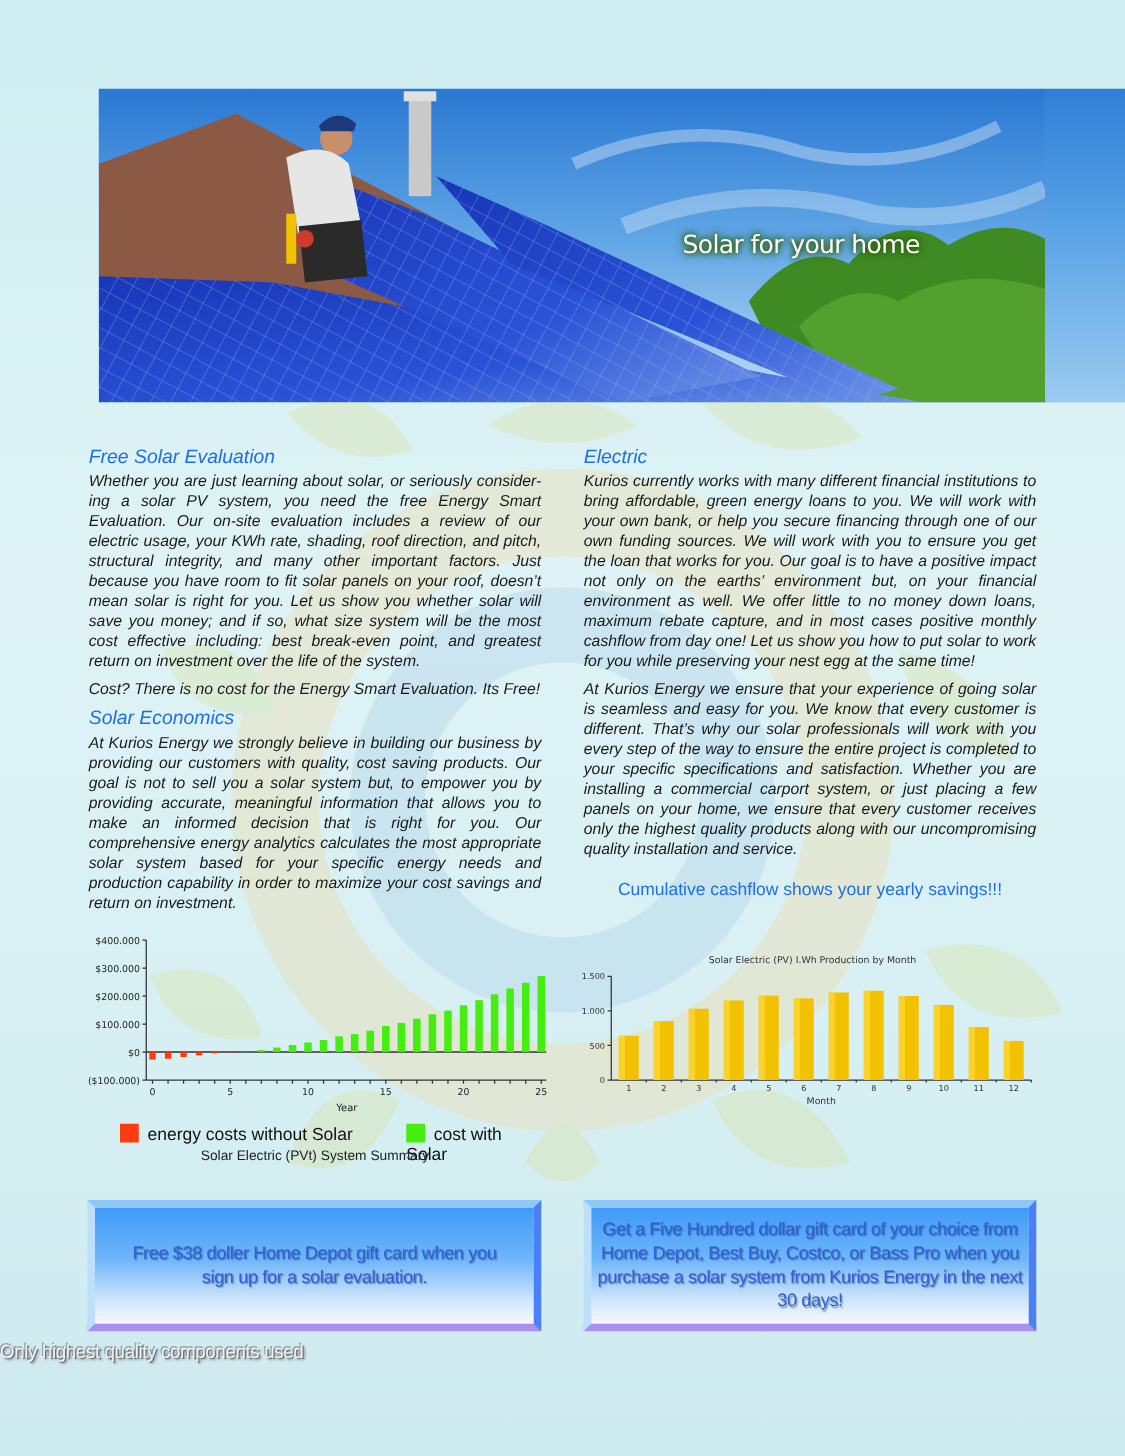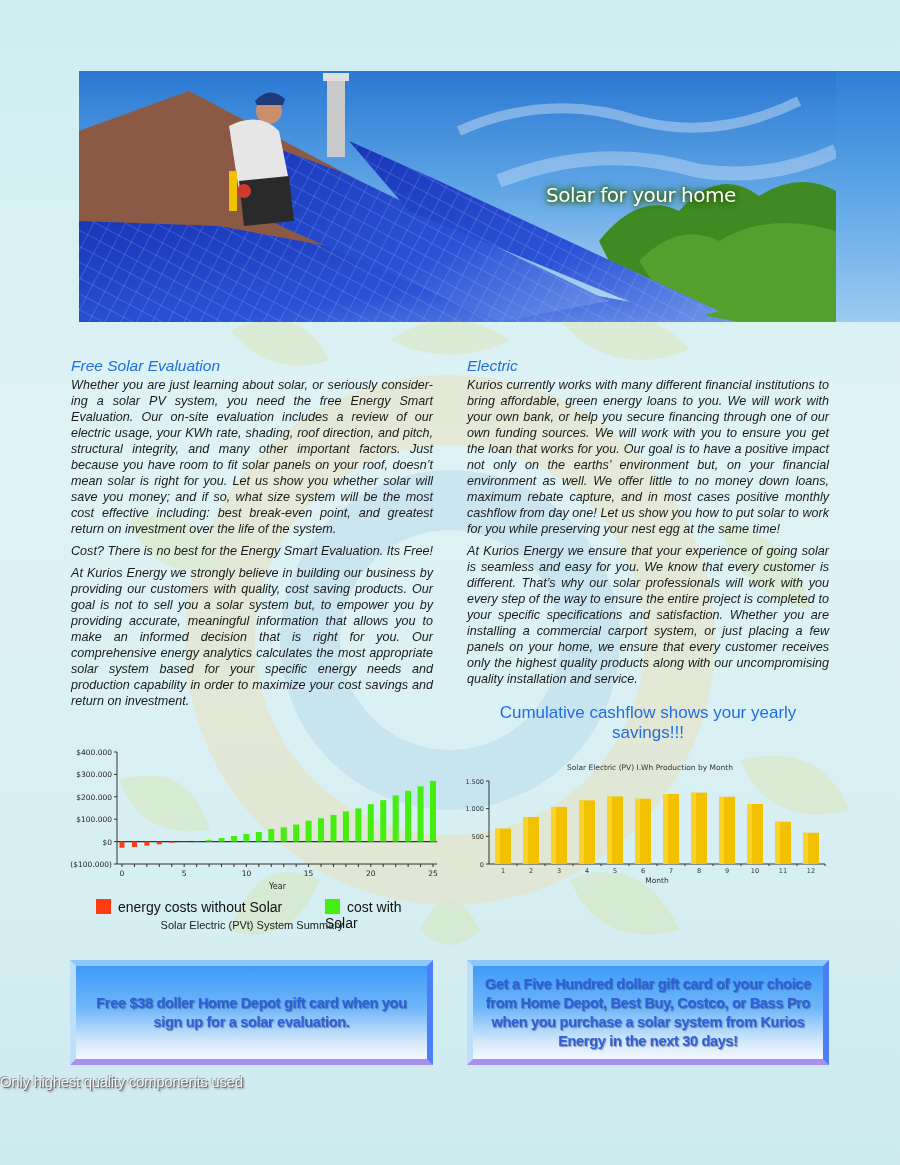--- a/index.html
+++ b/index.html
@@ -24,37 +24,37 @@
     letter-spacing: -0.5px;
     text-shadow: 0 0 4px #2d5d10, 0 0 6px #2d5d10, 0 0 8px #3c7a17;
   }
 
   .col { position: absolute; width: 362px; font-size: 12.6px; line-height: 16px; text-align: justify; font-style: italic; }
   .col-left { left: 71px; top: 356px; }
   .col-right { left: 467px; top: 356px; }
   .h { color: #1f6fe0; font-size: 15.5px; line-height: 19px; margin-bottom: 2px; text-align: left; }
   .p { margin-bottom: 6px; }
   .h2 { margin-top: 4px; }
-  .cta-blue { position: absolute; left: 467px; top: 703px; width: 362px; text-align: center; color: #1f6fe0; font-size: 17px; }
+  .cta-blue { position: absolute; left: 467px; top: 703px; width: 362px; text-align: center; color: #1f6fe0; font-size: 14px; }
 
   
   .chart { position: absolute; text-align: center; }
   .chart svg text { font-family: "DejaVu Sans", sans-serif; }
   .legend { position: absolute; left: 96px; top: 899px; width: 340px; font-size: 14px; color: #111; }
   .legend .sw { display: inline-block; width: 15px; height: 15px; vertical-align: -2px; margin-right: 7px; }
   .legend .item2 { position: absolute; left: 229px; top: 0; }
   .chart-caption { position: absolute; left: 71px; top: 919px; width: 362px; text-align: center; font-size: 11px; color: #222; }
 
   .promo {
     position: absolute; top: 960px; height: 105px;
     background: linear-gradient(180deg, #3f9bf7 0%, #6fb6fa 45%, #cfe6fb 80%, #f3f9ff 100%);
     border-style: solid; border-width: 6px;
     border-color: #8ec8f8 #4b7ff5 #a88ff0 #bde0fa;
     display: flex; align-items: center; justify-content: center; text-align: center;
-    font-family: "Liberation Sans", sans-serif; font-weight: bold; color: #2f5fd6;
+    font-family: "Liberation Sans", sans-serif; font-weight: normal; color: #2f5fd6;
     font-size: 14.5px; line-height: 19px; letter-spacing: -0.3px;
     text-shadow: 1px 1px 1px rgba(20,40,90,0.45);
   }
   .promo-left { left: 70px; width: 363px; padding: 0 18px; }
   .promo-right { left: 467px; width: 362px; padding: 0 4px; }
   .footer-tag {
     position: absolute; left: 0; top: 1073px; width: 872px; 
     font-size: 15px; color: #eef2f4; letter-spacing: -0.3px;
     text-shadow: 1px 1px 0 #6d7378, 2px 2px 2px #8c9296, -1px -1px 0 #9aa0a4;
   }
@@ -124,21 +124,22 @@
     <path d="M160 110 L210 105 L215 150 L165 155 Z" fill="#2a2a2a"></path>
     <rect x="150" y="100" width="8" height="40" fill="#f2c200"></rect>
     <circle cx="165" cy="120" r="7" fill="#d03a2a"></circle>
   </svg>
   <div class="hero-caption">Solar for your home</div>
 </div>
 
 <div class="col col-left">
   <div class="h">Free Solar Evaluation</div>
   <p class="p">Whether you are just learning about solar, or seriously consider-ing a solar PV system, you need the free Energy Smart Evaluation. Our on-site evaluation includes a review of our electric usage, your KWh rate, shading, roof direction, and pitch, structural integrity, and many other important factors. Just because you have room to fit solar panels on your roof, doesn’t mean solar is right for you. Let us show you whether solar will save you money; and if so, what size system will be the most cost effective including: best break-even point, and greatest return on investment over the life of the system.</p>
-  <p class="p">Cost? There is no best for the Energy Smart Evaluation. Its Free!</p>
+  <p class="p">Cost? There is no cost for the Energy Smart Evaluation. Its Free!</p>
+  <div class="h h2">Solar Economics</div>
   <p class="p">At Kurios Energy we strongly believe in building our business by providing our customers with quality, cost saving products. Our goal is not to sell you a solar system but, to empower you by providing accurate, meaningful information that allows you to make an informed decision that is right for you. Our comprehensive energy analytics calculates the most appropriate solar system based for your specific energy needs and production capability in order to maximize your cost savings and return on investment.</p>
 </div>
 
 <div class="col col-right">
   <div class="h">Electric</div>
   <p class="p">Kurios currently works with many different financial institutions to bring affordable, green energy loans to you. We will work with your own bank, or help you secure financing through one of our own funding sources. We will work with you to ensure you get the loan that works for you. Our goal is to have a positive impact not only on the earths’ environment but, on your financial environment as well. We offer little to no money down loans, maximum rebate capture, and in most cases positive monthly cashflow from day one! Let us show you how to put solar to work for you while preserving your nest egg at the same time!</p>
   <p class="p">At Kurios Energy we ensure that your experience of going solar is seamless and easy for you. We know that every customer is different. That’s why our solar professionals will work with you every step of the way to ensure the entire project is completed to your specific specifications and satisfaction. Whether you are installing a commercial carport system, or just placing a few panels on your home, we ensure that every customer receives only the highest quality products along with our uncompromising quality installation and service.</p>
 </div>
 <div class="cta-blue">Cumulative cashflow shows your yearly savings!!!</div>
 

